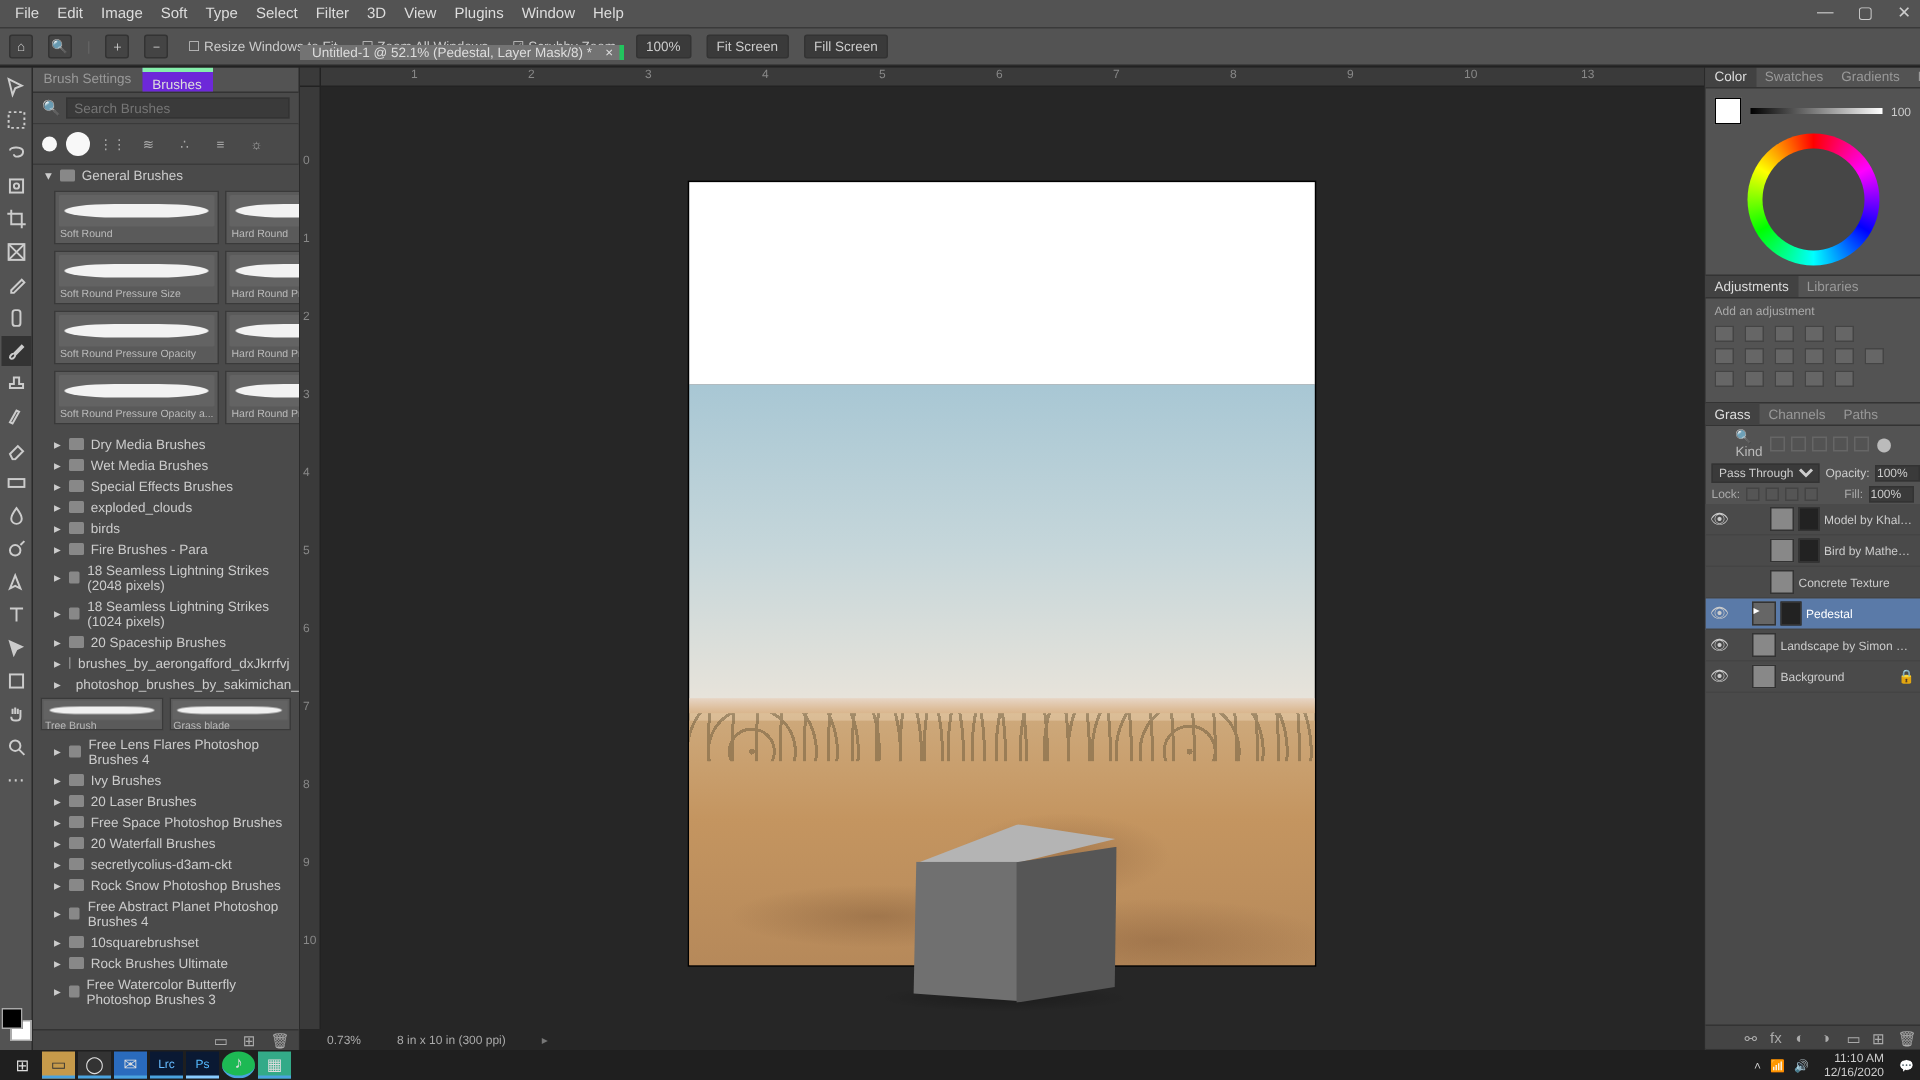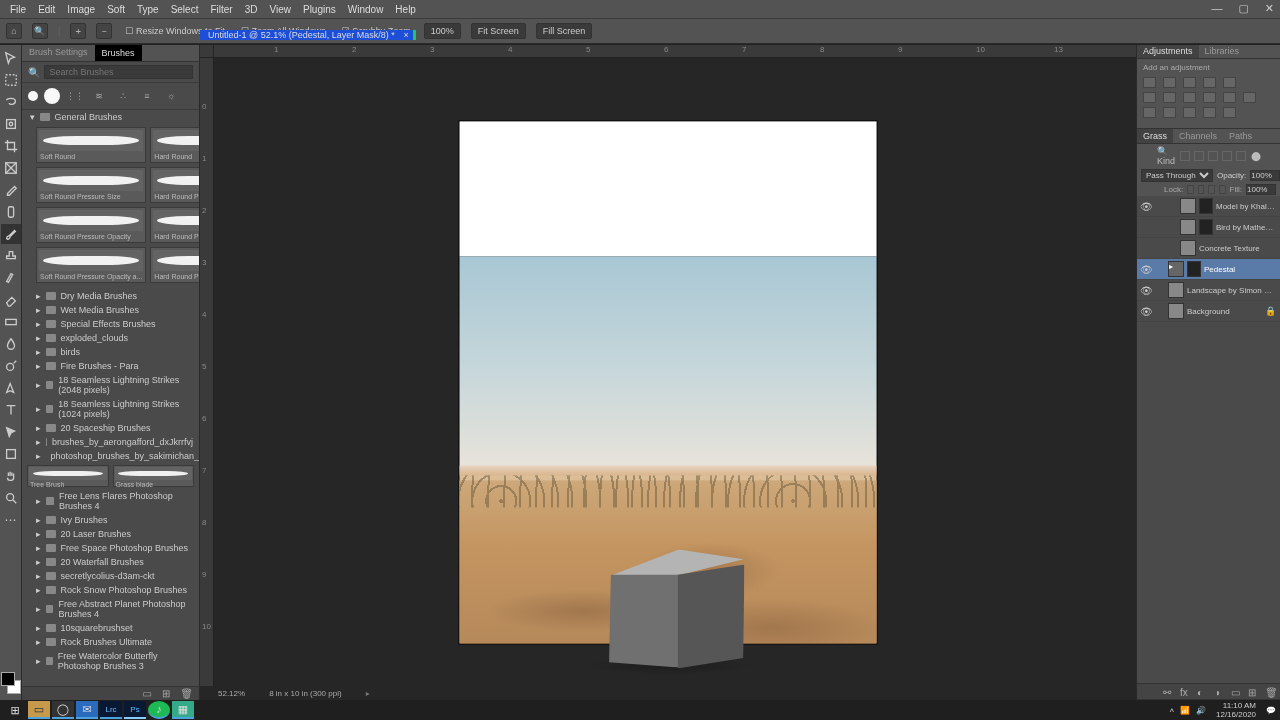--- a/index.html
+++ b/index.html
@@ -12,40 +12,40 @@
 .win-controls span { padding:0 4px; cursor:pointer; }
 
 
 .options { height:26px; background:#535353; border-top:1px solid #3a3a3a; border-bottom:1px solid #2a2a2a; display:flex; align-items:center; padding:0 6px; gap:10px; font-size:9px; color:#ccc; }
 .opt-ico { width:16px; height:16px; display:inline-flex; align-items:center; justify-content:center; background:#444; border:1px solid #333; border-radius:2px; }
 .opt-box { padding:2px 6px; background:#3a3a3a; border:1px solid #333; border-radius:2px; }
 .opt-chk { padding:0 3px; }
 
 
 .tabstrip { height:20px; background:#323232; border-bottom:1px solid #222; display:flex; align-items:stretch; padding-left:206px; }
-.doctab { background:#1d4ed8; border-right:3px solid #22c55e; padding:0 18px 0 8px; display:flex; align-items:center; font-size:9px; color:#ddd; position:relative; }
+.doctab { background:#737373; border-right:3px solid #22c55e; padding:0 18px 0 8px; display:flex; align-items:center; font-size:9px; color:#ddd; position:relative; }
 .doctab .x { position:absolute; right:4px; }
 
 
 .main { position:absolute; top:44px; bottom:20px; left:0; right:0; display:flex; }
 
 
 .tools { width:22px; background:#535353; border-right:1px solid #2a2a2a; display:flex; flex-direction:column; align-items:center; padding-top:4px; gap:2px; position:relative; }
 .tool { width:20px; height:20px; display:flex; align-items:center; justify-content:center; color:#ccc; cursor:pointer; font-size:12px; }
 .tool.sel { background:#333; }
 .tool svg { width:14px; height:14px; stroke:#ccc; fill:none; stroke-width:1.5; }
 .swatches { position:absolute; bottom:6px; width:20px; height:22px; }
 .swatches .fg { position:absolute; top:0; left:0; width:14px; height:14px; background:#000; border:1px solid #aaa; }
 .swatches .bg { position:absolute; bottom:0; right:0; width:14px; height:14px; background:#fff; border:1px solid #aaa; }
 
 
 .brushpanel { width:178px; background:#535353; border-right:1px solid #2a2a2a; display:flex; flex-direction:column; }
 .bp-tabs { height:18px; display:flex; border-bottom:1px solid #333; font-size:9px; }
 .bp-tab { padding:3px 7px; color:#999; }
-.bp-tab.active { background:#000000; color:#ddd; border-top:1px solid #86efac; }
+.bp-tab.active { background:#6d28d9; color:#ddd; border-top:4px solid #86efac; }
 .bp-size { display:flex; align-items:center; padding:4px 6px; gap:6px; border-bottom:1px solid #3a3a3a; background:#4a4a4a; }
 .bp-size .slider { flex:1; height:3px; background:#333; position:relative; }
 .bp-size .handle { position:absolute; left:25%; top:-2px; width:7px; height:7px; background:#888; border-radius:50%; }
 .bp-size .newbrush { width:14px; height:14px; border:1px solid #888; }
 .bp-search { display:flex; align-items:center; padding:3px 6px; border-bottom:1px solid #3a3a3a; background:#4a4a4a; }
 .bp-search input { flex:1; background:#3a3a3a; border:1px solid #333; color:#999; font-size:9px; padding:1px 4px; }
 .bp-toprow { display:flex; gap:6px; padding:4px 6px; border-bottom:1px solid #3a3a3a; background:#4a4a4a; align-items:center; }
 .bp-stroke-circle { border-radius:50%; background:#f8f8f8; }
 .bp-stroke-ic { width:18px; height:18px; display:flex; align-items:center; justify-content:center; color:#aaa; font-size:9px; }
 .bp-list { flex:1; overflow:auto; background:#4a4a4a; }
@@ -111,21 +111,21 @@
 .color-swatch { width:18px; height:18px; background:#fff; border:1px solid #000; display:inline-block; }
 .adj-body { padding:4px 6px 8px; }
 .adj-row { display:flex; gap:7px; padding:2px 0; }
 .adj-ic { width:13px; height:11px; background:#666; border:1px solid #444; cursor:pointer; }
 .layers-body { flex:1; display:flex; flex-direction:column; }
 .lyr-toolbar { display:flex; align-items:center; padding:2px 20px; gap:5px; font-size:9px; color:#bbb; }
 .filter-icons { display:flex; gap:4px; }
 .filter-icons span { width:10px; height:10px; border:1px solid #666; }
 .blend-row { display:flex; align-items:center; padding:1px 4px; gap:4px; font-size:8px; }
 .blend-row select, .blend-row input { background:#3a3a3a; border:1px solid #333; color:#ccc; font-size:8px; }
-.lock-row { display:flex; align-items:center; padding:1px 4px; gap:4px; font-size:8px; color:#aaa;margin-left:23px; }
+.lock-row { display:flex; align-items:center; padding:1px 4px; gap:4px; font-size:8px; color:#aaa; }
 .lock-row span.ic { width:9px; height:9px; background:#555; border:1px solid #444; }
 .layer-list { flex:1; overflow:auto; background:#4a4a4a; }
 .layer { display:flex; align-items:center; padding:2px 3px; gap:3px; font-size:8px; border-bottom:1px solid #444; }
 .layer.sel { background:#5a7aa8; color:#fff; }
 .layer .eye { width:10px; text-align:center; color:#ccc; cursor:pointer; font-size:10px; }
 .layer .thumb { width:16px; height:16px; background:#888; border:1px solid #333; }
 .layer .mask { width:14px; height:16px; background:#222; border:1px solid #333; } .layer .ind1 { width:12px; } .layer .ind2 { width:24px; }
 .layer .lname { flex:1; white-space:nowrap; overflow:hidden; text-overflow:ellipsis; }
 .layer .lock { font-size:9px; color:#999; }
 .lyr-footer { height:16px; background:#444; border-top:1px solid #333; display:flex; justify-content:flex-end; align-items:center; gap:7px; padding:0 5px; }
@@ -433,27 +433,45 @@
         <div class="bushes"></div>
         <div class="cube-shadow"></div>
         <div class="cube">
           <div class="top"></div>
             <div class="left"></div>
             <div class="right"></div>
         </div>
       </div>
     </div>
     <div class="statusbar">
-      <span>52.12%</span>
+      <span>0.73%</span>
       <span>8 in x 10 in (300 ppi)</span>
       <span style="color:#777">▸</span>
     </div>
   </div>
 
   <div class="rightcol">
+    <div class="rpanel">
+      <div class="rp-tabs">
+        <div class="rp-tab active">Color</div>
+        <div class="rp-tab">Swatches</div>
+        <div class="rp-tab">Gradients</div>
+        <div class="rp-tab">Patterns</div>
+      </div>
+      <div class="color-body">
+        <div style="display:flex;align-items:center;gap:6px;">
+          <span class="color-swatch"></span>
+          <div style="flex:1;height:4px;background:linear-gradient(90deg,#000,#fff);"></div>
+          <span style="font-size:8px;">100</span>
+        </div>
+        <div class="hue-wheel">
+            <div class="tri"></div>
+          </div>
+      </div>
+    </div>
     <div class="rpanel">
       <div class="rp-tabs">
         <div class="rp-tab active">Adjustments</div>
         <div class="rp-tab">Libraries</div>
       </div>
       <div class="adj-body">
         <div style="font-size:8px;color:#aaa;margin-bottom:3px;">Add an adjustment</div>
         <div class="adj-row">
             <span class="adj-ic"></span>
             <span class="adj-ic"></span>

